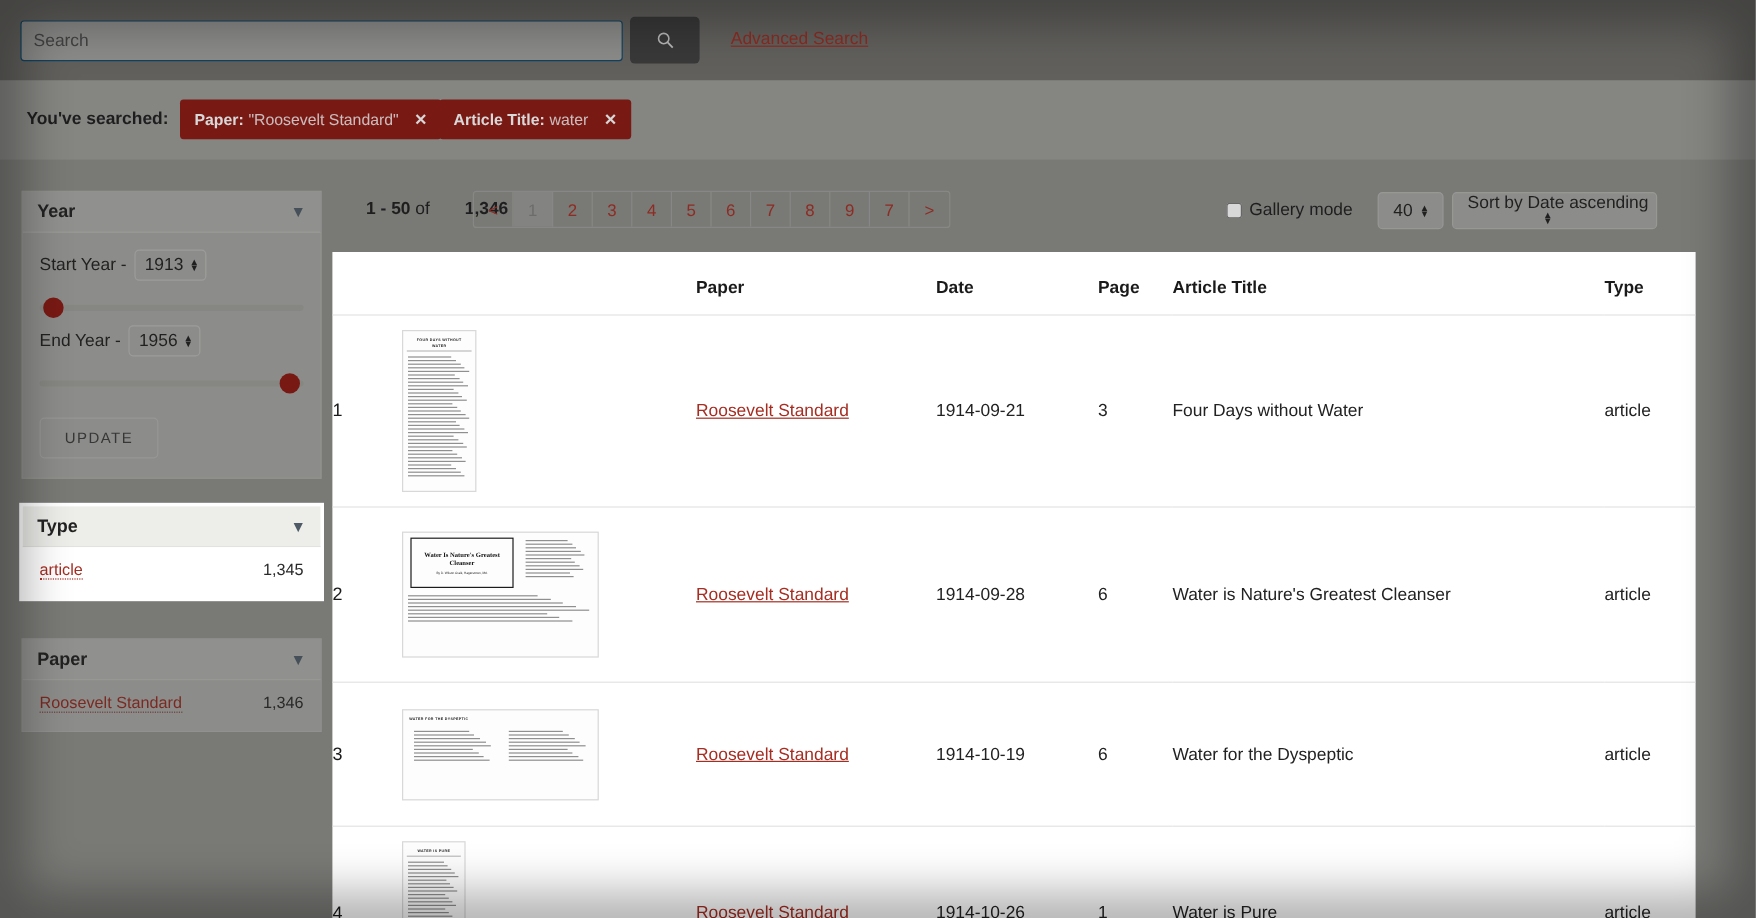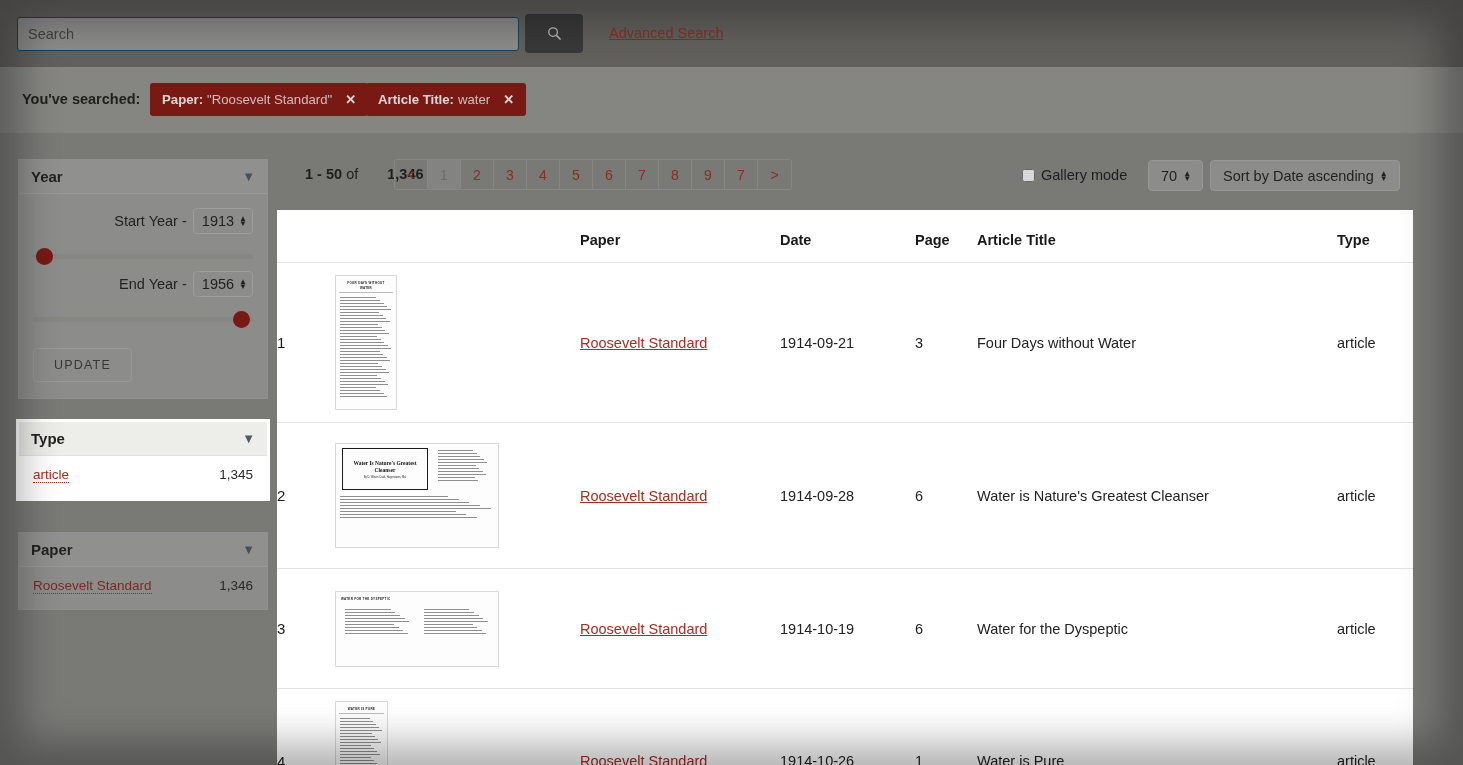--- a/index.html
+++ b/index.html
@@ -96,21 +96,21 @@
     padding: 0 12px;
     cursor: pointer;
   }
   .facet-title { font-size: 15px; font-weight: bold; color: #222; }
   .chev { color: #4e5a66; font-size: 13px; line-height: 1; }
   .facet-body { padding: 10px 12px 12px; }
 
   #facet-year { top: 159px; }
   #facet-year .facet-body { padding: 14px 14px 16px; }
 
-  .yr-row { display: flex; align-items: center; margin-bottom: 2px; justify-content: flex-end; }
+  .yr-row { display: flex; align-items: center; margin-bottom: 2px; }
   .yr-label { font-size: 14.5px; color: #222; margin-right: 6px; }
   .spinner {
     display: inline-flex; align-items: center;
     border: 1px solid #b6b6b3; border-radius: 4px;
     background: #a3a3a0;
     padding: 4px 5px 4px 8px;
     font-size: 14.5px; color: #1f1f1f;
     cursor: pointer;
   }
   .spinner .arrows {
@@ -198,21 +198,21 @@
     font-size: 14.5px; color: #1f1f1f;
     cursor: pointer;
   }
   .sel .lbl { padding: 0 6px 0 12px; }
   .sel .arrows {
     display: inline-flex; flex-direction: column;
     line-height: 5px; font-size: 8px; color: #1f1f1f;
     padding-right: 11px;
   }
   #sel-perpage { left: 1148px; }
-  #sel-sort { left: 1210px; }
+  #sel-sort { left: 1210px; flex-direction: column; }
 
   
   .results {
     position: absolute; left: 277px; top: 210px;
     width: 1136px; height: 555px;
     background: #ffffff;
     overflow: hidden;
   }
   table.rt { width: 100%; border-collapse: collapse; table-layout: fixed; }
   table.rt th {
@@ -409,21 +409,21 @@
       <div class="pg">7</div>
       <div class="pg">&gt;</div>
     </div>
 
   <div class="gallery-wrap">
     <input type="checkbox" style="">
     <span>Gallery mode</span>
   </div>
 
   <div class="sel" id="sel-perpage">
-    <span class="lbl">70</span>
+    <span class="lbl">40</span>
     <span class="arrows">
         <span>▲</span>
         <span>▼</span>
       </span>
   </div>
   <div class="sel" id="sel-sort">
     <span class="lbl">Sort by Date ascending</span>
     <span class="arrows">
         <span>▲</span>
         <span>▼</span>

